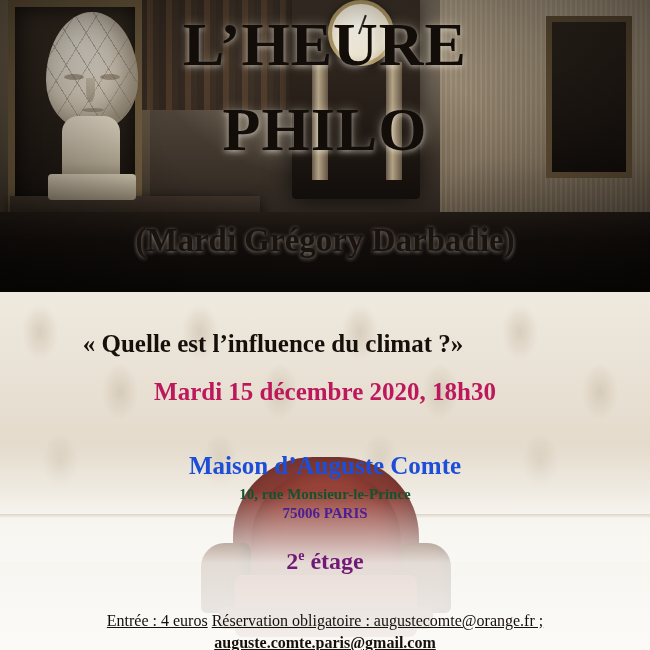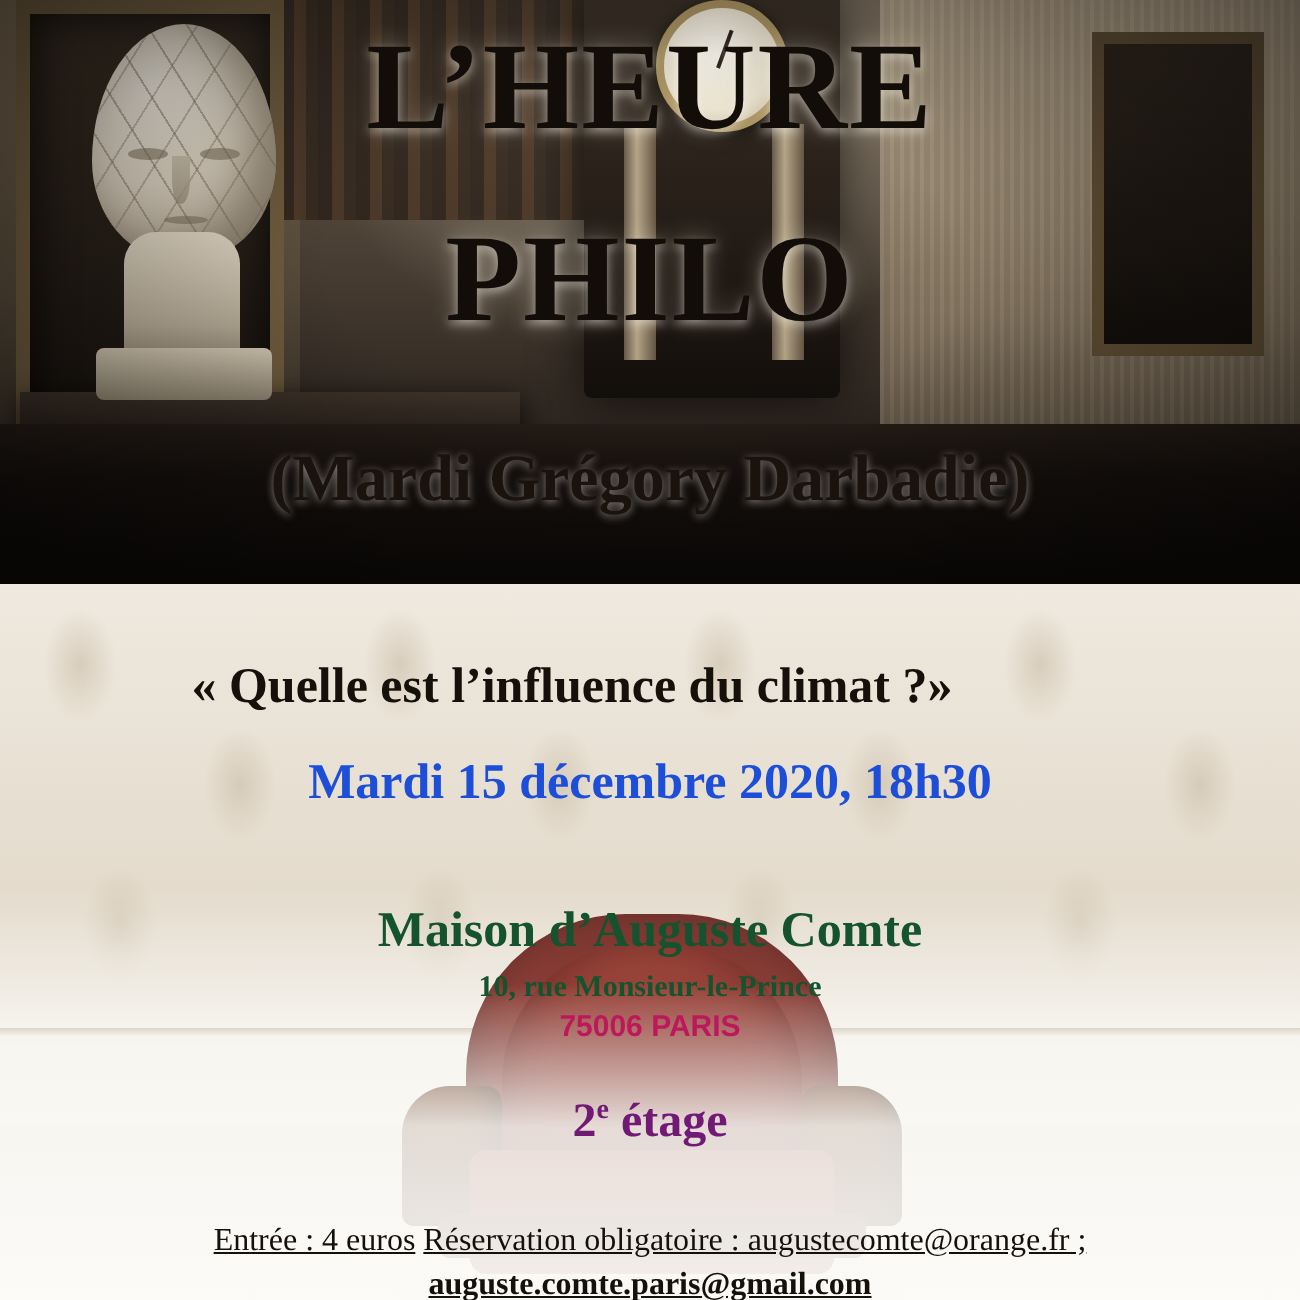--- a/index.html
+++ b/index.html
@@ -311,21 +311,21 @@
     line-height: 68px;
     letter-spacing: 1px;
     text-shadow: 0 2px 5px rgba(255,250,240,0.45), 0 0 12px rgba(255,245,225,0.35);
   }
   .title-line2 {
     font-family: "Liberation Serif", serif;
     font-weight: bold;
     font-size: 62px;
     line-height: 74px;
     letter-spacing: 1px;
-    margin-top: 25px;
+    margin-top: 14px;
     text-shadow: 0 2px 5px rgba(255,250,240,0.45), 0 0 12px rgba(255,245,225,0.35);
   }
   .subtitle {
     position: absolute;
     left: 0; top: 222px;
     width: 650px;
     text-align: center;
     font-family: "Liberation Serif", serif;
     font-weight: bold;
     font-size: 33px;
@@ -335,61 +335,60 @@
 
   .question {
     position: absolute;
     left: 0; top: 330px;
     width: 546px;
     text-align: center;
     font-family: "Liberation Serif", serif;
     font-weight: bold;
     font-size: 25px;
     color: #16100b;
-    padding-left: 13px;
   }
   .datetime {
     position: absolute;
     left: 0; top: 378px;
+    width: 650px;
+    text-align: center;
+    font-family: "Liberation Serif", serif;
+    font-weight: bold;
+    font-size: 25px;
+    color: #be185d;
+  }
+  .venue {
+    position: absolute;
+    left: 0; top: 452px;
     width: 650px;
     text-align: center;
     font-family: "Liberation Serif", serif;
     font-weight: bold;
     font-size: 25px;
     color: #1d4ed8;
   }
-  .venue {
-    position: absolute;
-    left: 0; top: 452px;
-    width: 650px;
-    text-align: center;
-    font-family: "Liberation Serif", serif;
-    font-weight: bold;
-    font-size: 25px;
-    color: #14532d;
-  }
   .address1 {
     position: absolute;
     left: 0; top: 486px;
     width: 650px;
     text-align: center;
     font-family: "Liberation Serif", serif;
     font-weight: bold;
     font-size: 15px;
     color: #14532d;
   }
   .address2 {
     position: absolute;
     left: 0; top: 505px;
     width: 650px;
     text-align: center;
-    font-family: Liberation Sans, sans-serif;
+    font-family: Liberation Serif, serif;
     font-weight: bold;
     font-size: 15px;
-    color: #be185d;
+    color: #4c1d95;
   }
   .floor {
     position: absolute;
     left: 0; top: 548px;
     width: 650px;
     text-align: center;
     font-family: "Liberation Serif", serif;
     font-weight: bold;
     font-size: 24px;
     color: #701a75;

